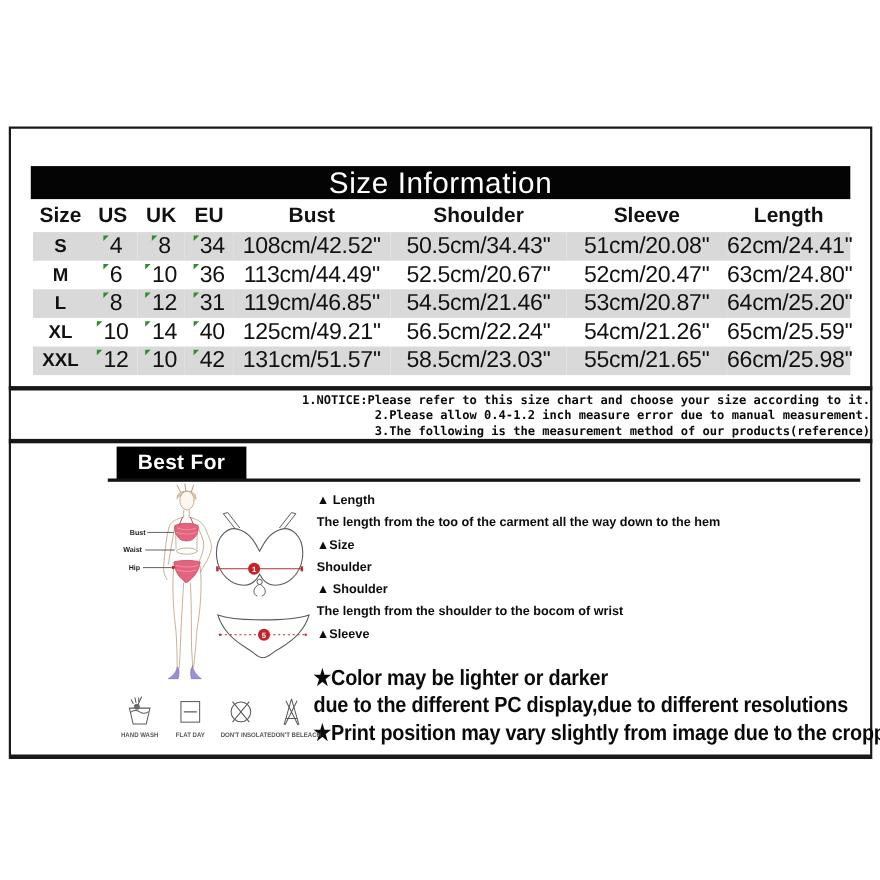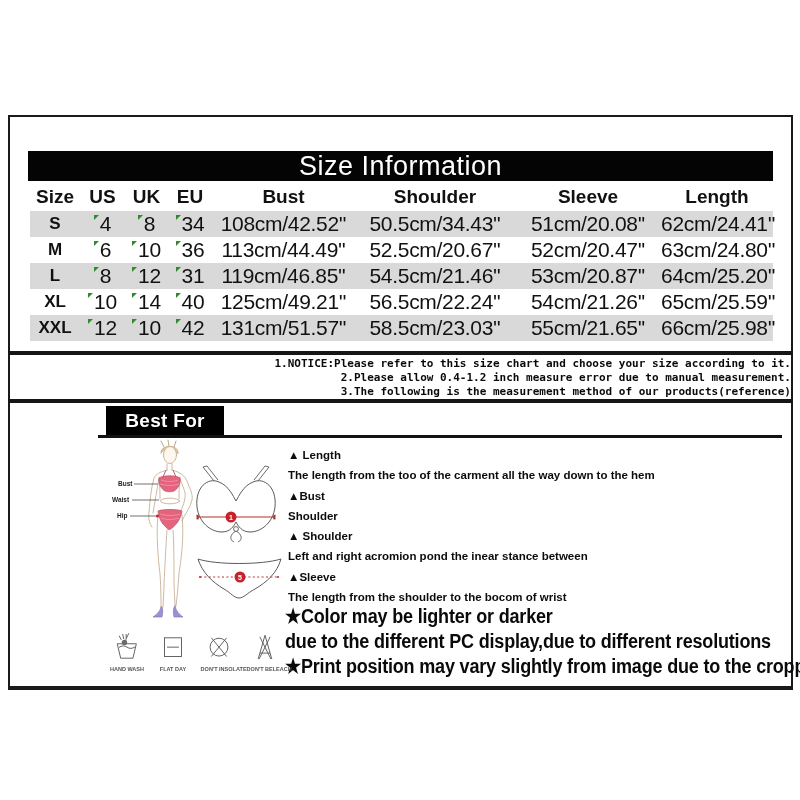--- a/index.html
+++ b/index.html
@@ -242,26 +242,25 @@
         <circle cx="110" cy="138" r="1.1" fill="#c03034"></circle>
         <circle cx="188" cy="138" r="1.1" fill="#c03034"></circle>
         <circle cx="150" cy="138" r="5.5" fill="#c5232b"></circle>
         <text x="150" y="140.6" text-anchor="middle" font-family="Liberation Sans, sans-serif" font-size="7" font-weight="bold" fill="#ffffff">5</text>
       </g>
     </svg>
 
     <div class="measure-list">
       <div class="mline">▲ Length</div>
       <div class="mline">The length from the too of the carment all the way down to the hem</div>
-      <div class="mline">▲Bust</div>
+      <div class="mline">▲Size</div>
       <div class="mline">Shoulder</div>
       <div class="mline">▲ Shoulder</div>
-      <div class="mline">Left and right acromion pond the inear stance between</div>
+      <div class="mline">The length from the shoulder to the bocom of wrist</div>
       <div class="mline">▲Sleeve</div>
-      <div class="mline">The length from the shoulder to the bocom of wrist</div>
     </div>
 
     <div class="bignote note-color">★Color may be lighter or darker</div>
     <div class="bignote note-display">due to the different PC display,due to different resolutions</div>
     <div class="bignote note-print">★Print position may vary slightly from image due to the cropping</div>
 
     <div class="care-row">
       <div class="care">
         <svg viewBox="0 0 32 40">
           <g stroke="#5a5a5a" stroke-width="1.1" fill="none" stroke-linecap="round">

